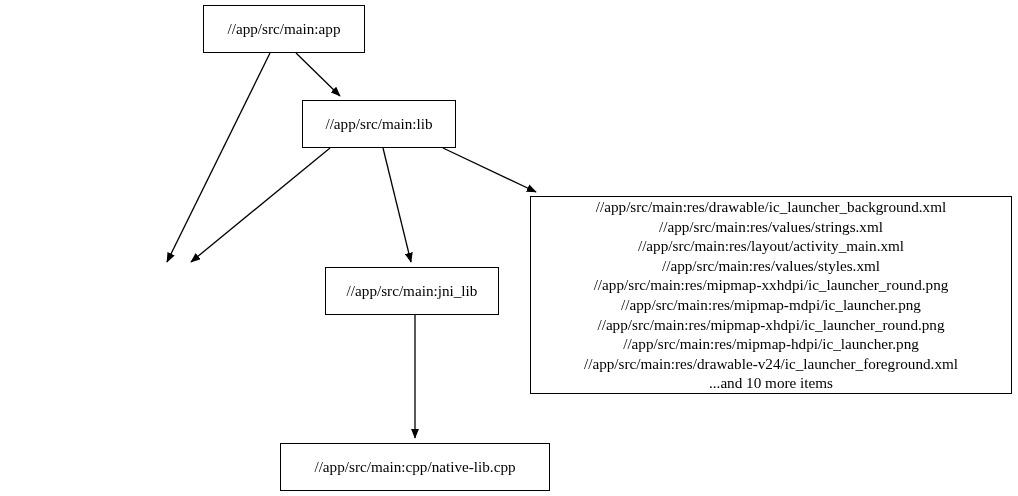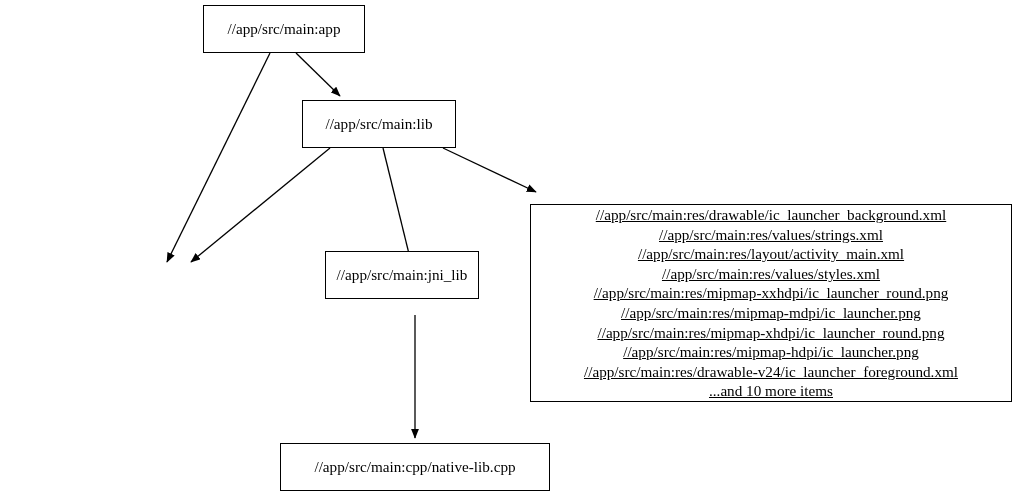--- a/index.html
+++ b/index.html
@@ -75,25 +75,25 @@
 
   <div class="node" style="left: 302px; top: 100px; width: 154px; height: 48px;">
     <span class="node-label">//app/src/main:lib</span>
   </div>
 
   <div class="node" style="left: 203px; top: 5px; width: 162px; height: 48px;">
     <span class="node-label">//app/src/main:app</span>
   </div>
 
 
-  <div class="node" style="left: 325px; top: 251px; width: 154px; height: 48px;">
+  <div class="node" style="left: 325px; top: 267px; width: 174px; height: 48px;">
     <span class="node-label">//app/src/main:jni_lib</span>
   </div>
 
-  <div class="node multiline" style="left: 530px; top: 204px; width: 482px; height: 198px; text-decoration: underline;">
+  <div class="node multiline" style="left: 530px; top: 196px; width: 482px; height: 198px;">
     <span class="node-label">//app/src/main:res/drawable/ic_launcher_background.xml
 //app/src/main:res/values/strings.xml
 //app/src/main:res/layout/activity_main.xml
 //app/src/main:res/values/styles.xml
 //app/src/main:res/mipmap-xxhdpi/ic_launcher_round.png
 //app/src/main:res/mipmap-mdpi/ic_launcher.png
 //app/src/main:res/mipmap-xhdpi/ic_launcher_round.png
 //app/src/main:res/mipmap-hdpi/ic_launcher.png
 //app/src/main:res/drawable-v24/ic_launcher_foreground.xml
 ...and 10 more items</span>

